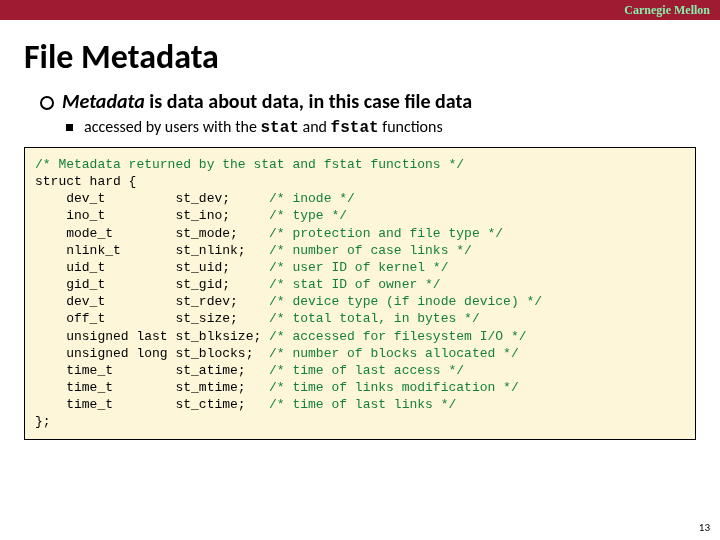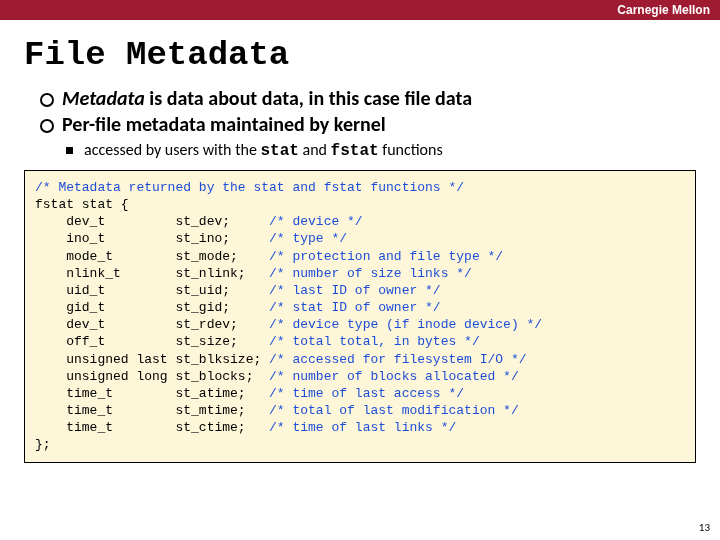--- a/index.html
+++ b/index.html
@@ -1,65 +1,64 @@
 <!DOCTYPE html>
 <html><head>
 <meta charset="utf-8">
 <style>
   * { margin: 0; padding: 0; box-sizing: border-box; }
   html, body { width: 720px; height: 540px; font-family: Calibri, Arial, sans-serif; background: #fff; color: #000; }
   .slide { width: 720px; height: 540px; position: relative; }
   .topbar { background: #9e1b32; height: 20px; display: flex; align-items: center; justify-content: flex-end; padding-right: 10px; }
-  .brand { color: #ffffff; font-weight: bold; font-size: 12px; font-family: Liberation Sans, sans-serif; }
-  .title { font-size: 34px; font-weight: bold; padding: 16px 24px 10px 24px; font-family: Liberation Mono, monospace; }
+  .brand { color: #86efac; font-weight: bold; font-size: 12px; font-family: Liberation Serif, serif; }
+  .title { font-size: 34px; font-weight: bold; padding: 16px 24px 10px 24px; }
   .body { padding: 0 24px 0 40px; }
   .bullets { list-style: none; margin: 0; padding: 0; }
   .b1 { font-size: 20px; font-weight: bold; margin: 2px 0; position: relative; padding-left: 22px; }
   .b1::before { content: ""; position: absolute; left: 0; top: 7px; width: 10px; height: 10px; border: 2px solid #000; border-radius: 50%; }
   .b2 { font-size: 16px; margin: 4px 0 10px 26px; position: relative; padding-left: 18px; }
   .b2::before { content: ""; position: absolute; left: 0; top: 7px; width: 7px; height: 7px; background: #000; }
   .em { font-style: italic; }
   .code-inline { font-family: "Courier New", monospace; font-weight: bold; }
   .codebox { margin: 6px 24px 0 24px; border: 1px solid #000; background: #fdf6d9; padding: 8px 10px; font-family: "Courier New", monospace; font-size: 13px; line-height: 1.32; white-space: pre; overflow: hidden; }
-  .comment { color: #1d4ed8; }
+  .comment { color: #15803d; }
   .pagenum { position: absolute; bottom: 6px; right: 10px; font-size: 11px; }
 </style>
 </head>
 <body>
 
 <div class="slide">
   <div class="topbar">
     <span class="brand">Carnegie Mellon</span>
   </div>
 
   <h1 class="title">File Metadata</h1>
 
   <div class="body">
     <ul class="bullets">
       <li class="b1">
         <span class="em">Metadata</span><span> is data about data, in this case file data</span>
       </li>
-      <li class="b1">Per-file metadata maintained by kernel</li>
       <li class="b2">
         <span>accessed by users with the </span><span class="code-inline">stat</span><span> and </span><span class="code-inline">fstat</span><span> functions</span>
       </li>
     </ul>
   </div>
 
   <div class="codebox" id="codebox"><span class="comment">/* Metadata returned by the stat and fstat functions */
-</span><span>fstat stat {
-</span><span>    dev_t         st_dev;     </span><span class="comment">/* device */
+</span><span>struct hard {
+</span><span>    dev_t         st_dev;     </span><span class="comment">/* inode */
 </span><span>    ino_t         st_ino;     </span><span class="comment">/* type */
 </span><span>    mode_t        st_mode;    </span><span class="comment">/* protection and file type */
-</span><span>    nlink_t       st_nlink;   </span><span class="comment">/* number of size links */
-</span><span>    uid_t         st_uid;     </span><span class="comment">/* last ID of owner */
+</span><span>    nlink_t       st_nlink;   </span><span class="comment">/* number of case links */
+</span><span>    uid_t         st_uid;     </span><span class="comment">/* user ID of kernel */
 </span><span>    gid_t         st_gid;     </span><span class="comment">/* stat ID of owner */
 </span><span>    dev_t         st_rdev;    </span><span class="comment">/* device type (if inode device) */
 </span><span>    off_t         st_size;    </span><span class="comment">/* total total, in bytes */
 </span><span>    unsigned last st_blksize; </span><span class="comment">/* accessed for filesystem I/O */
 </span><span>    unsigned long st_blocks;  </span><span class="comment">/* number of blocks allocated */
 </span><span>    time_t        st_atime;   </span><span class="comment">/* time of last access */
-</span><span>    time_t        st_mtime;   </span><span class="comment">/* total of last modification */
+</span><span>    time_t        st_mtime;   </span><span class="comment">/* time of links modification */
 </span><span>    time_t        st_ctime;   </span><span class="comment">/* time of last links */
 </span><span>};</span></div>
 
   <div class="pagenum">13</div>
 </div>
 
 </body></html>

